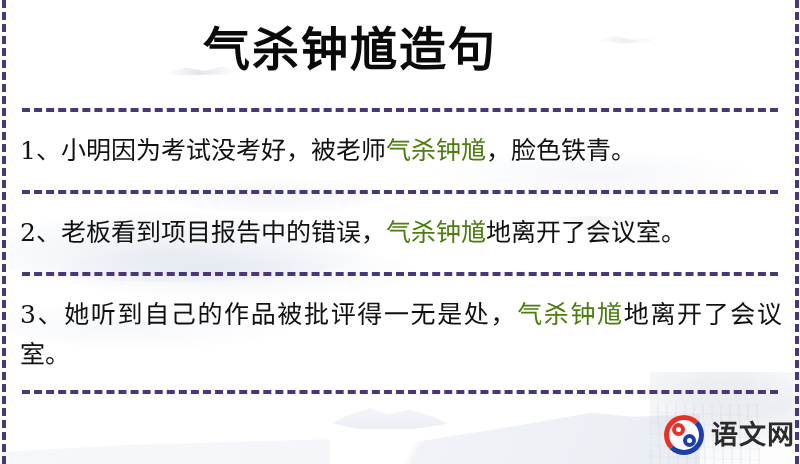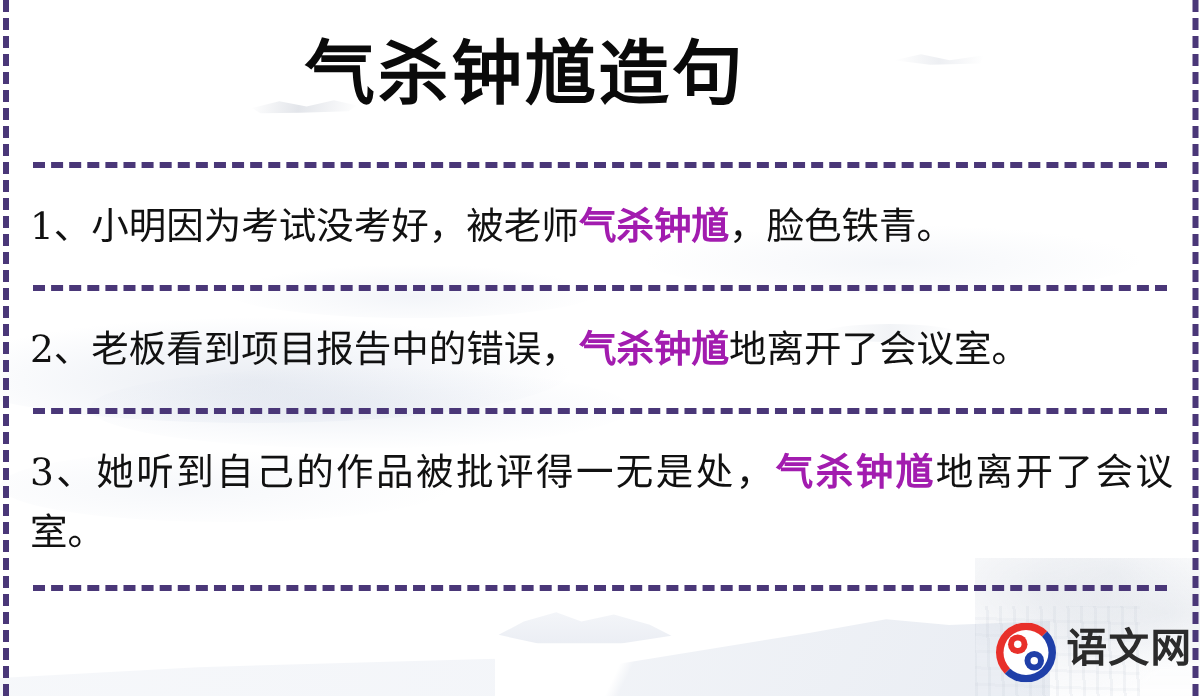--- a/index.html
+++ b/index.html
@@ -164,22 +164,22 @@
     left: 20px;
     width: 762px;
     font-family: "DejaVu Serif", "Liberation Serif", serif;
     font-size: 25px;
     line-height: 40px;
     color: #111111;
     letter-spacing: 0px;
     text-align: justify;
   }
   .sentence .hl {
-    color: #a21caf;
-    font-weight: bold;
+    color: #4d7c0f;
+    font-weight: normal;
   }
 
   
   .logo {
     position: absolute;
     left: 664px;
     top: 410px;
     width: 130px;
     height: 50px;
     display: flex;
@@ -238,21 +238,21 @@
     background: #ffffff;
     left: 23px; top: 23px;
   }
   .logo-mark .ring {
     position: absolute;
     inset: 0;
     border-radius: 50%;
     border: 2px solid rgba(255,255,255,0.0);
   }
   .logo-text {
-    font-family: Liberation Mono, monospace;
+    font-family: Liberation Serif, serif;
     font-size: 27px;
     font-weight: bold;
     color: #2b2b2b;
     letter-spacing: 1px;
     line-height: 30px;
     white-space: nowrap;
   }
 </style>
 </head>
 <body>

